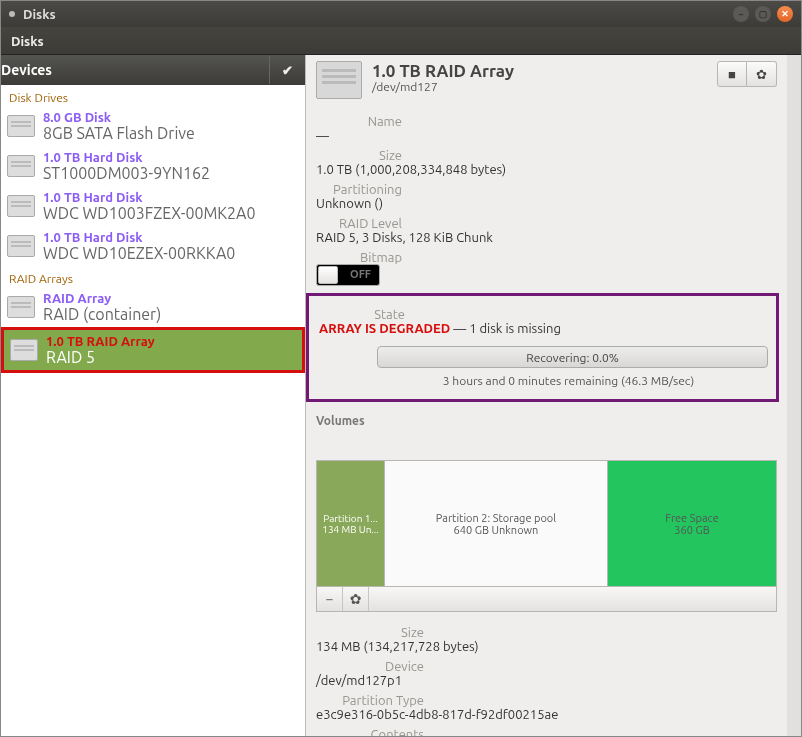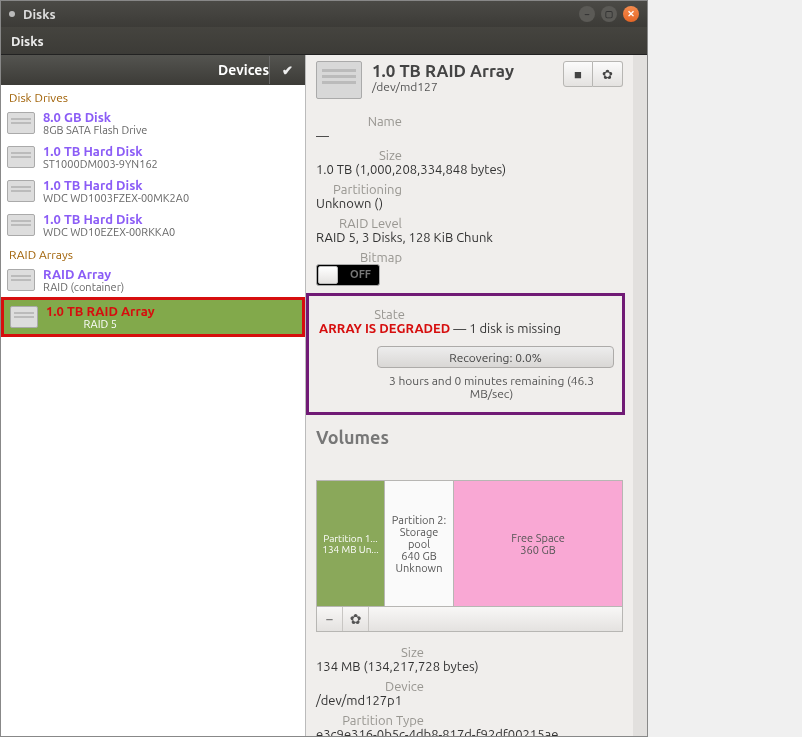--- a/index.html
+++ b/index.html
@@ -1,42 +1,42 @@
 <!DOCTYPE html>
 <html><head>
 <meta charset="utf-8">
 <style>
   * { box-sizing: border-box; margin: 0; padding: 0; }
   body { font-family: "Ubuntu", "Segoe UI", sans-serif; font-size: 13px; background: #f0f0f0; color: #333; }
 
-  .window { width: 648px; height: 737px; background: #f0eeec; display: flex; flex-direction: column; border: 1px solid #888; }
+  .window { width: 802px; height: 737px; background: #f0eeec; display: flex; flex-direction: column; border: 1px solid #888; }
   .titlebar { height: 26px; background: linear-gradient(to bottom,#4b4a46,#3c3b37); display: flex; align-items: center; color: #ddd; padding: 0 8px; font-weight: bold; }
   .titlebar .dot { width:6px; height:6px; background:#bbb; border-radius:50%; margin-right:8px;}
   .titlebar .title { flex:1; }
   .window-buttons { display:flex; gap:6px;}
   .wbtn { width:16px; height:16px; border-radius:50%; background:#5b5a56; display:flex; align-items:center; justify-content:center; font-size:9px; color:#333;}
   .wbtn.close { background: linear-gradient(to bottom,#f58b4e,#e56626); color:#fff;}
 
   .subheader { height:28px; background: linear-gradient(to bottom,#45443f,#3c3b37); display:flex; align-items:center; color:#eee; padding:0 10px; font-weight:bold; border-bottom:1px solid #222;}
   
   .content-row { flex:1; display:flex; overflow:hidden;}
   .left-panel { width:305px; background:#fff; border-right:1px solid #bbb; display:flex; flex-direction:column; }
   .left-header { height:30px; background: linear-gradient(to bottom,#545450,#3c3b37); display:flex; align-items:center; color:#fff; font-weight:bold;}
-  .left-header .lbl { flex:1; text-align:right; font-size:14px;}
+  .left-header .lbl { flex:1; text-align:left; font-size:14px;}
   .left-header .chkbtn { width:36px; height:28px; display:flex; align-items:center; justify-content:center; border-left:1px solid #666; color:#eee;}
   
   .section-label { font-size:12px; color:#a16207; padding:6px 8px 2px; }
   .device-list { }
   .device-item { display:flex; align-items:center; padding:4px 6px; gap:8px;}
   .device-item .dicon { width:28px; height:22px; background:#ddd; border:1px solid #aaa; border-radius:2px; position:relative;}
   .device-item .dicon::after{content:"";position:absolute;left:3px;right:3px;top:5px;height:2px;background:#bbb;box-shadow:0 4px 0 #bbb;}
   .raid-icon { background:#d8d8d8;}
   .raid-icon::after{box-shadow:0 3px 0 #bbb,0 6px 0 #bbb;}
   .device-text .t1 { font-weight:bold; color:#8b5cf6; font-size:13px;}
-  .device-text .t2 { font-size:11px; color:#666;text-align:center;}
+  .device-text .t2 { font-size:16px; color:#666;}
   .device-item.selected { background:#82a94b; color:#fff;}
   .device-item.selected .t1, .device-item.selected .t2 { color:#fff;}
   .highlight-red-box { border:3px solid #d60e0e;}
   .device-item.selected.redtext .t1 { color:#d60e0e;}
 
   .right-panel { flex:1; padding:6px 10px; overflow:auto;}
   .top-row { display:flex; align-items:flex-start; gap:10px;}
   .big-icon { width:46px; height:38px; background:#d8d8d8; border:1px solid #aaa; border-radius:2px; position:relative;}
   .big-icon::after{content:"";position:absolute;left:5px;right:5px;top:7px;height:3px;background:#bbb;box-shadow:0 6px 0 #bbb,0 12px 0 #bbb;}
   .title-col { flex:1;}
@@ -54,28 +54,28 @@
   .switch-off { display:inline-block; width:64px; height:22px; border:1px solid #aaa; border-radius:3px; background:#000000; position:relative;}
   .switch-off .knob { position:absolute; left:1px; top:1px; width:20px; height:18px; background:linear-gradient(to bottom,#fff,#e5e3e1); border:1px solid #bbb; border-radius:2px;}
   .switch-off .txt { position:absolute; right:8px; top:3px; font-size:11px; color:#777; font-weight:bold;}
 
   .state-box { border:3px solid #701a75; padding:8px 4px 8px 0; margin-top:2px; margin-left:-10px; margin-right:-2px;}
   .degraded { color:#d60e0e; font-weight:bold;}
   .progress-wrap { margin:8px 4px 4px 60px; }
   .progress-bar { height:22px; background:linear-gradient(to bottom,#ededed,#d9d7d5); border:1px solid #adaba9; border-radius:4px; display:flex; align-items:center; justify-content:center; font-size:12px; color:#444;margin-left:8px;}
   .remaining { text-align:center; font-size:12px; color:#555; margin-top:6px;}
 
-  .section-h { font-weight:bold; color:#777; font-size:18px; margin-top:12px;}
+  .section-h { font-weight:bold; color:#777; font-size:12px; margin-top:12px;}
   .volumes-chart { margin-top:6px;}
   .chart-row { display:flex; height:126px; border:1px solid #b7b6b3; border-bottom:none;margin-top:33px; }
   .vol-block { display:flex; flex-direction:column; justify-content:center; align-items:center; text-align:center; font-size:11px; color:#555; padding:4px;}
   .vol1 { width:68px; background:#8aa85a; color:#fff; border-right:1px solid #b7b6b3;}
   .vol1 .tt { font-size:10px; color:#fff;}
   .vol2 { flex:1; background:#fafafa; border-right:1px solid #b7b6b3;}
-  .vol3 { width:168px; background:#f9a8d4;}
+  .vol3 { width:168px; background:#22c55e;}
   .chart-toolbar { height:26px; border:1px solid #b7b6b3; border-top:1px solid #b7b6b3; display:flex; align-items:center; background:linear-gradient(to bottom,#f8f7f6,#e4e2e0);}
   .ct-btn { width:26px; height:24px; display:flex; align-items:center; justify-content:center; border-right:1px solid #c8c6c3; font-size:14px; color:#555;}
 
   .scrollbar-track { width:14px; background:#e2e0de; }
 </style>
 </head>
 <body>
 
 <div class="window">
 

